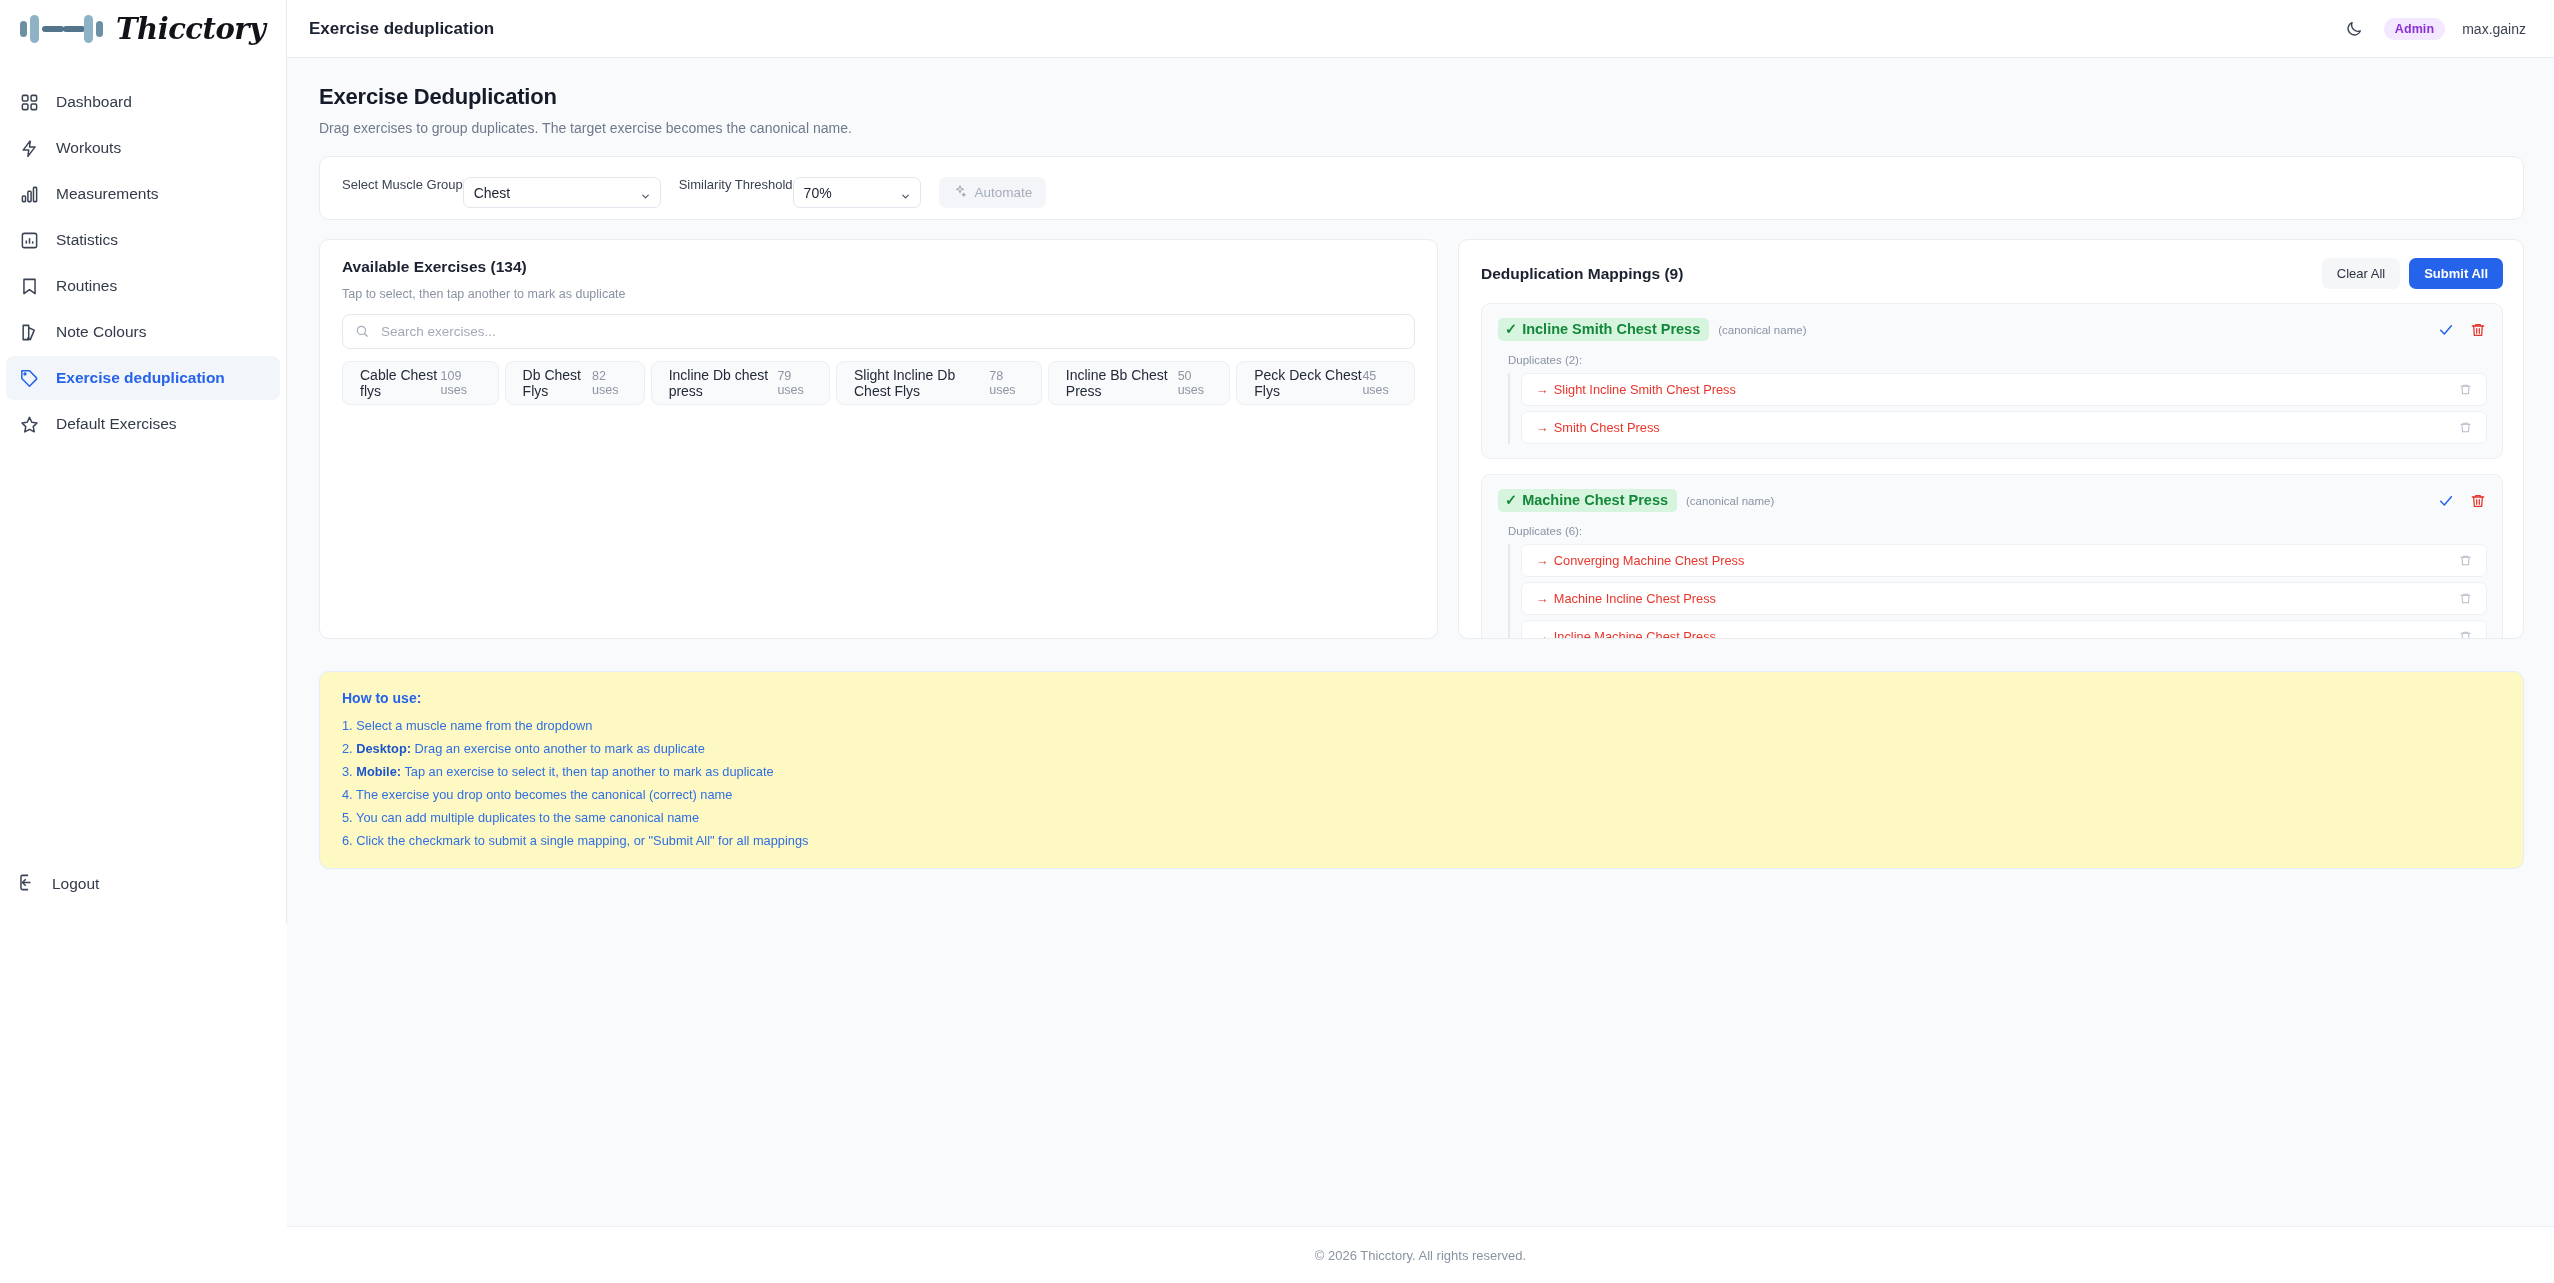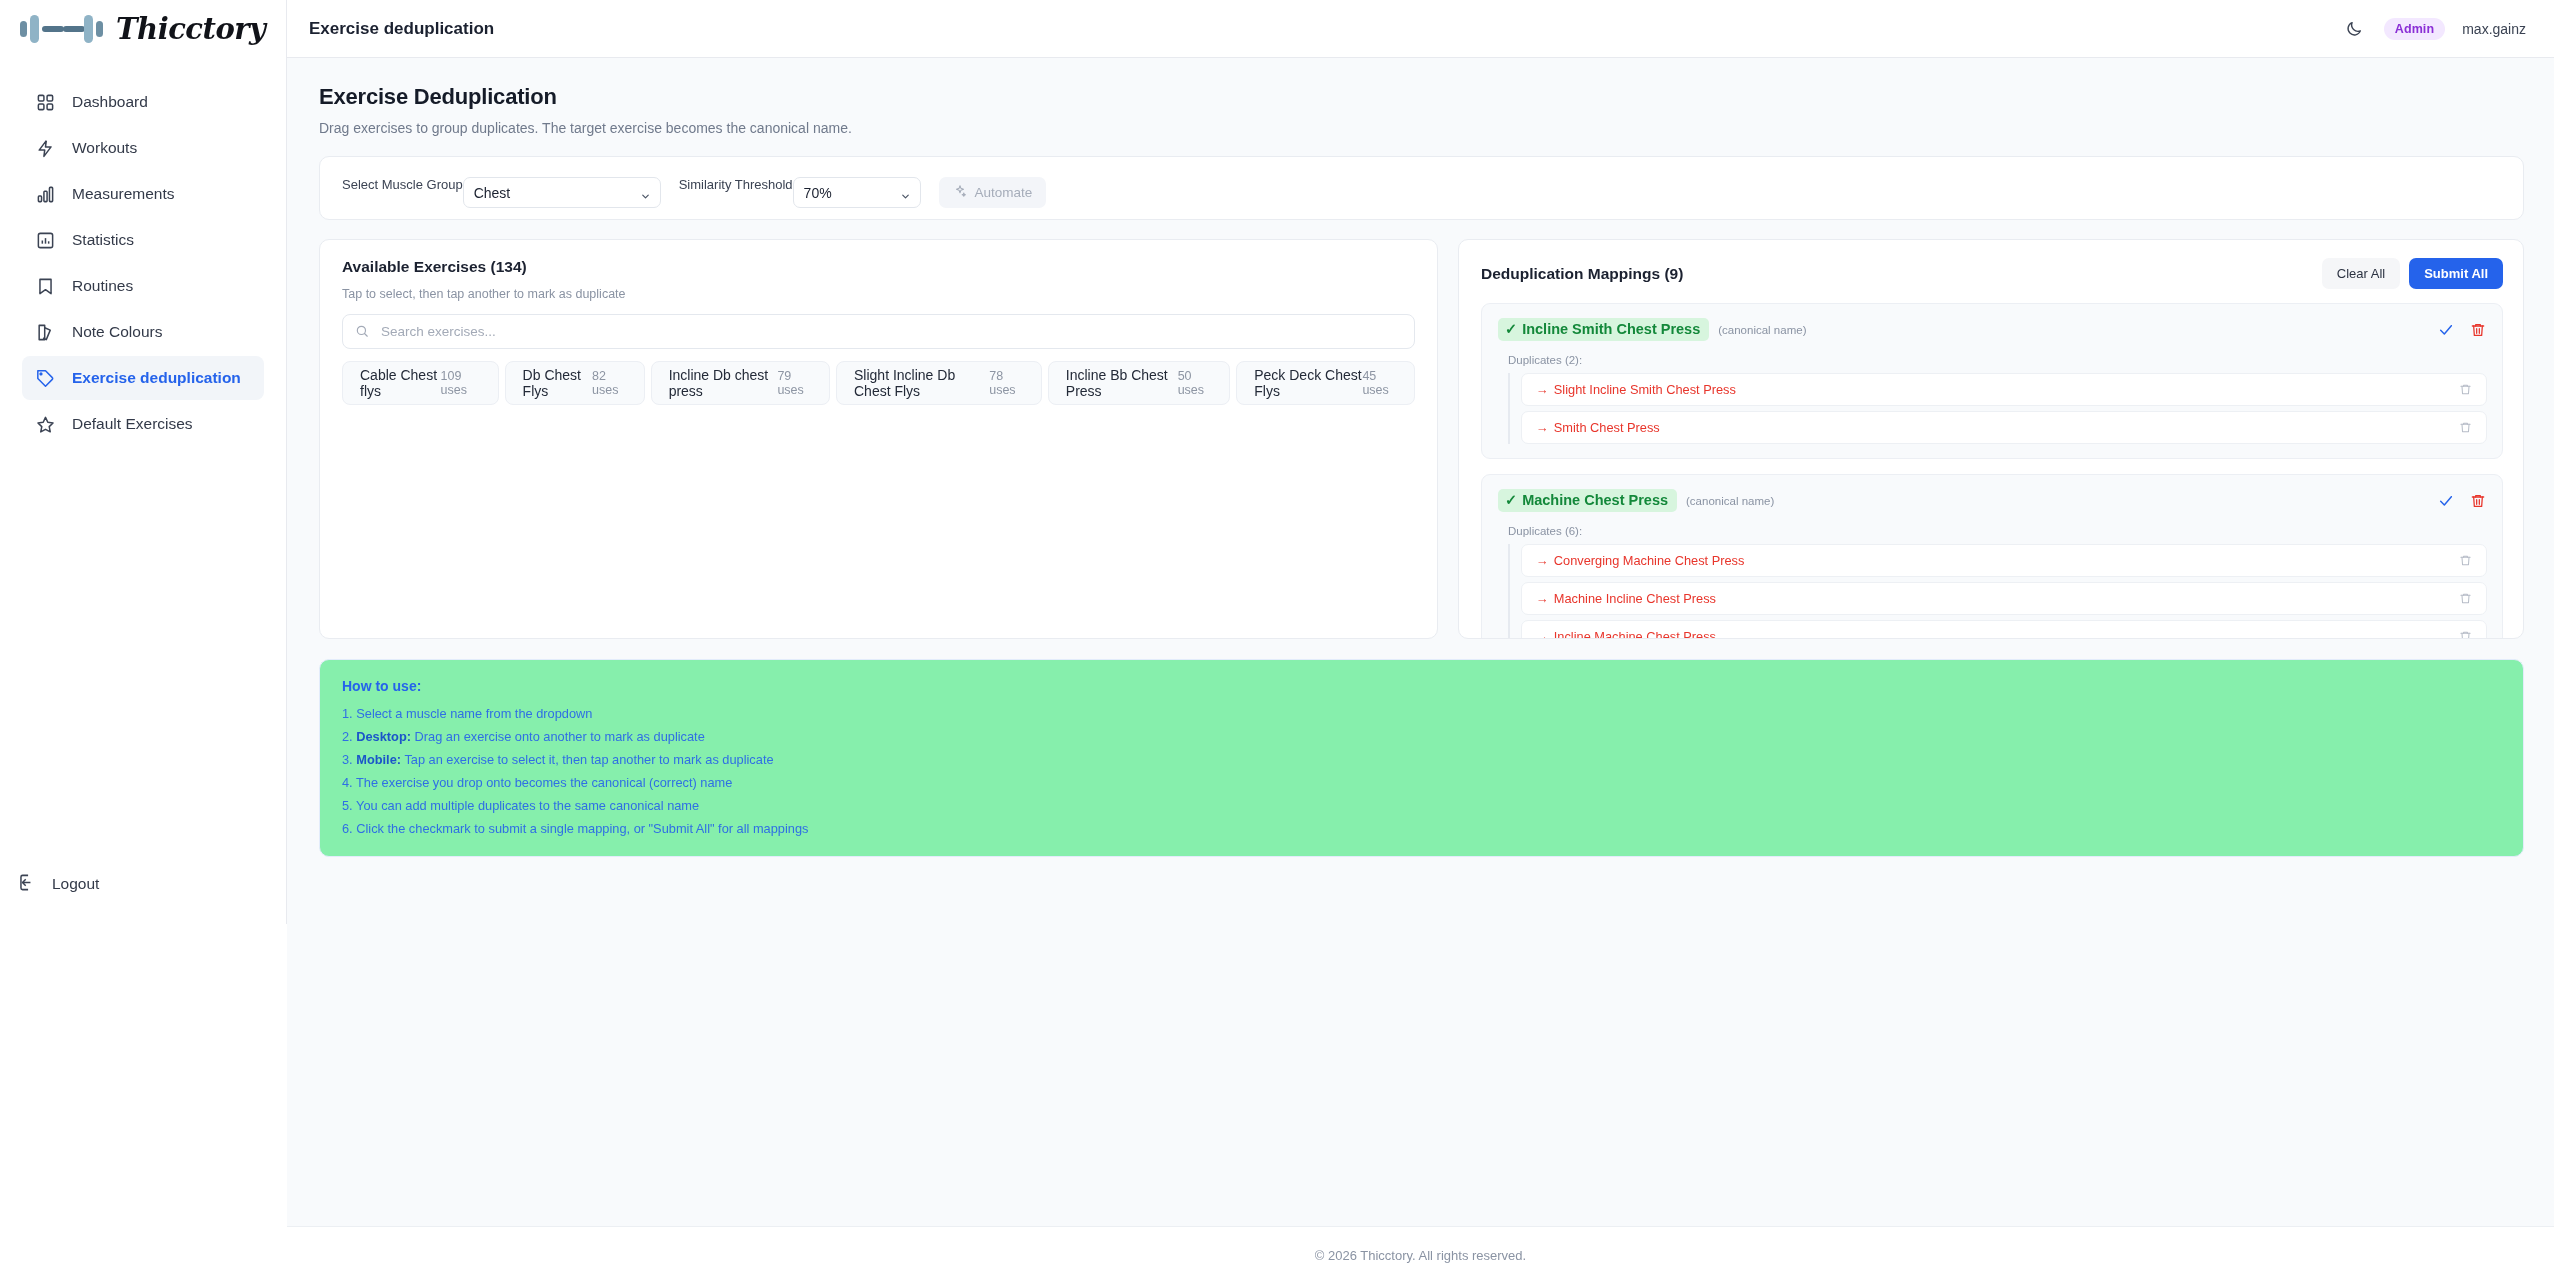--- a/index.html
+++ b/index.html
@@ -23,21 +23,21 @@
   .logo-wrap {
     height: 58px; display: flex; align-items: center;
     padding-left: 18px; gap: 6px;
   }
   .logo-mark { display:flex; align-items:center; }
   .logo-text {
     font-family: "DejaVu Serif", serif;
     font-size: 29px; font-weight: 700; font-style: italic;
     color: #111319; letter-spacing: -0.5px;
   }
-  .nav { margin-top: 22px; padding: 0 22px; display: flex; flex-direction: column; gap: 2px; }
+  .nav { margin-top: 22px; padding: 0 6px; display: flex; flex-direction: column; gap: 2px; }
   .nav-item {
     display: flex; align-items: center; gap: 16px;
     height: 44px; padding: 0 13px;
     border-radius: 8px; cursor: pointer;
     color: #333a49; font-size: 15.5px; font-weight: 500;
   }
   .nav-item .ico { width: 21px; height: 21px; display: flex; align-items: center; justify-content: center; flex: 0 0 21px; }
   .nav-item.active { background: #f2f5f9; color: #2563eb; font-weight: 700; }
   .nav-item.active .ico svg { stroke: #2563eb; }
   .logout {
@@ -151,21 +151,21 @@
   .dup-row {
     background: #ffffff; border: 1px solid #edf0f4; border-radius: 7px;
     height: 33px; display: flex; align-items: center; justify-content: space-between;
     padding: 0 12px 0 14px;
   }
   .dup-name { font-size: 12.8px; color: #e8352b; }
   .dup-name .arr { margin-right: 5px; }
 
   
   .howto {
-    margin-top: 20px; background: #86efac; border: 1px solid #e3ecfb; border-radius: 10px;
+    margin-top: 32px; background: #fef9c3; border: 1px solid #e3ecfb; border-radius: 10px;
     padding: 18px 22px 20px 22px;
   }
   .howto-h { font-size: 14px; font-weight: 700; color: #2563eb; }
   .howto-list { margin-top: 12px; display: flex; flex-direction: column; gap: 8px; }
   .howto-li { font-size: 12.8px; color: #2f6fe4; }
   .howto-li b { color: #1b55c9; }
 
   .footer {
     height: 57px; background: #ffffff; border-top: 1px solid #eceff3;
     display: flex; align-items: center; justify-content: center;

